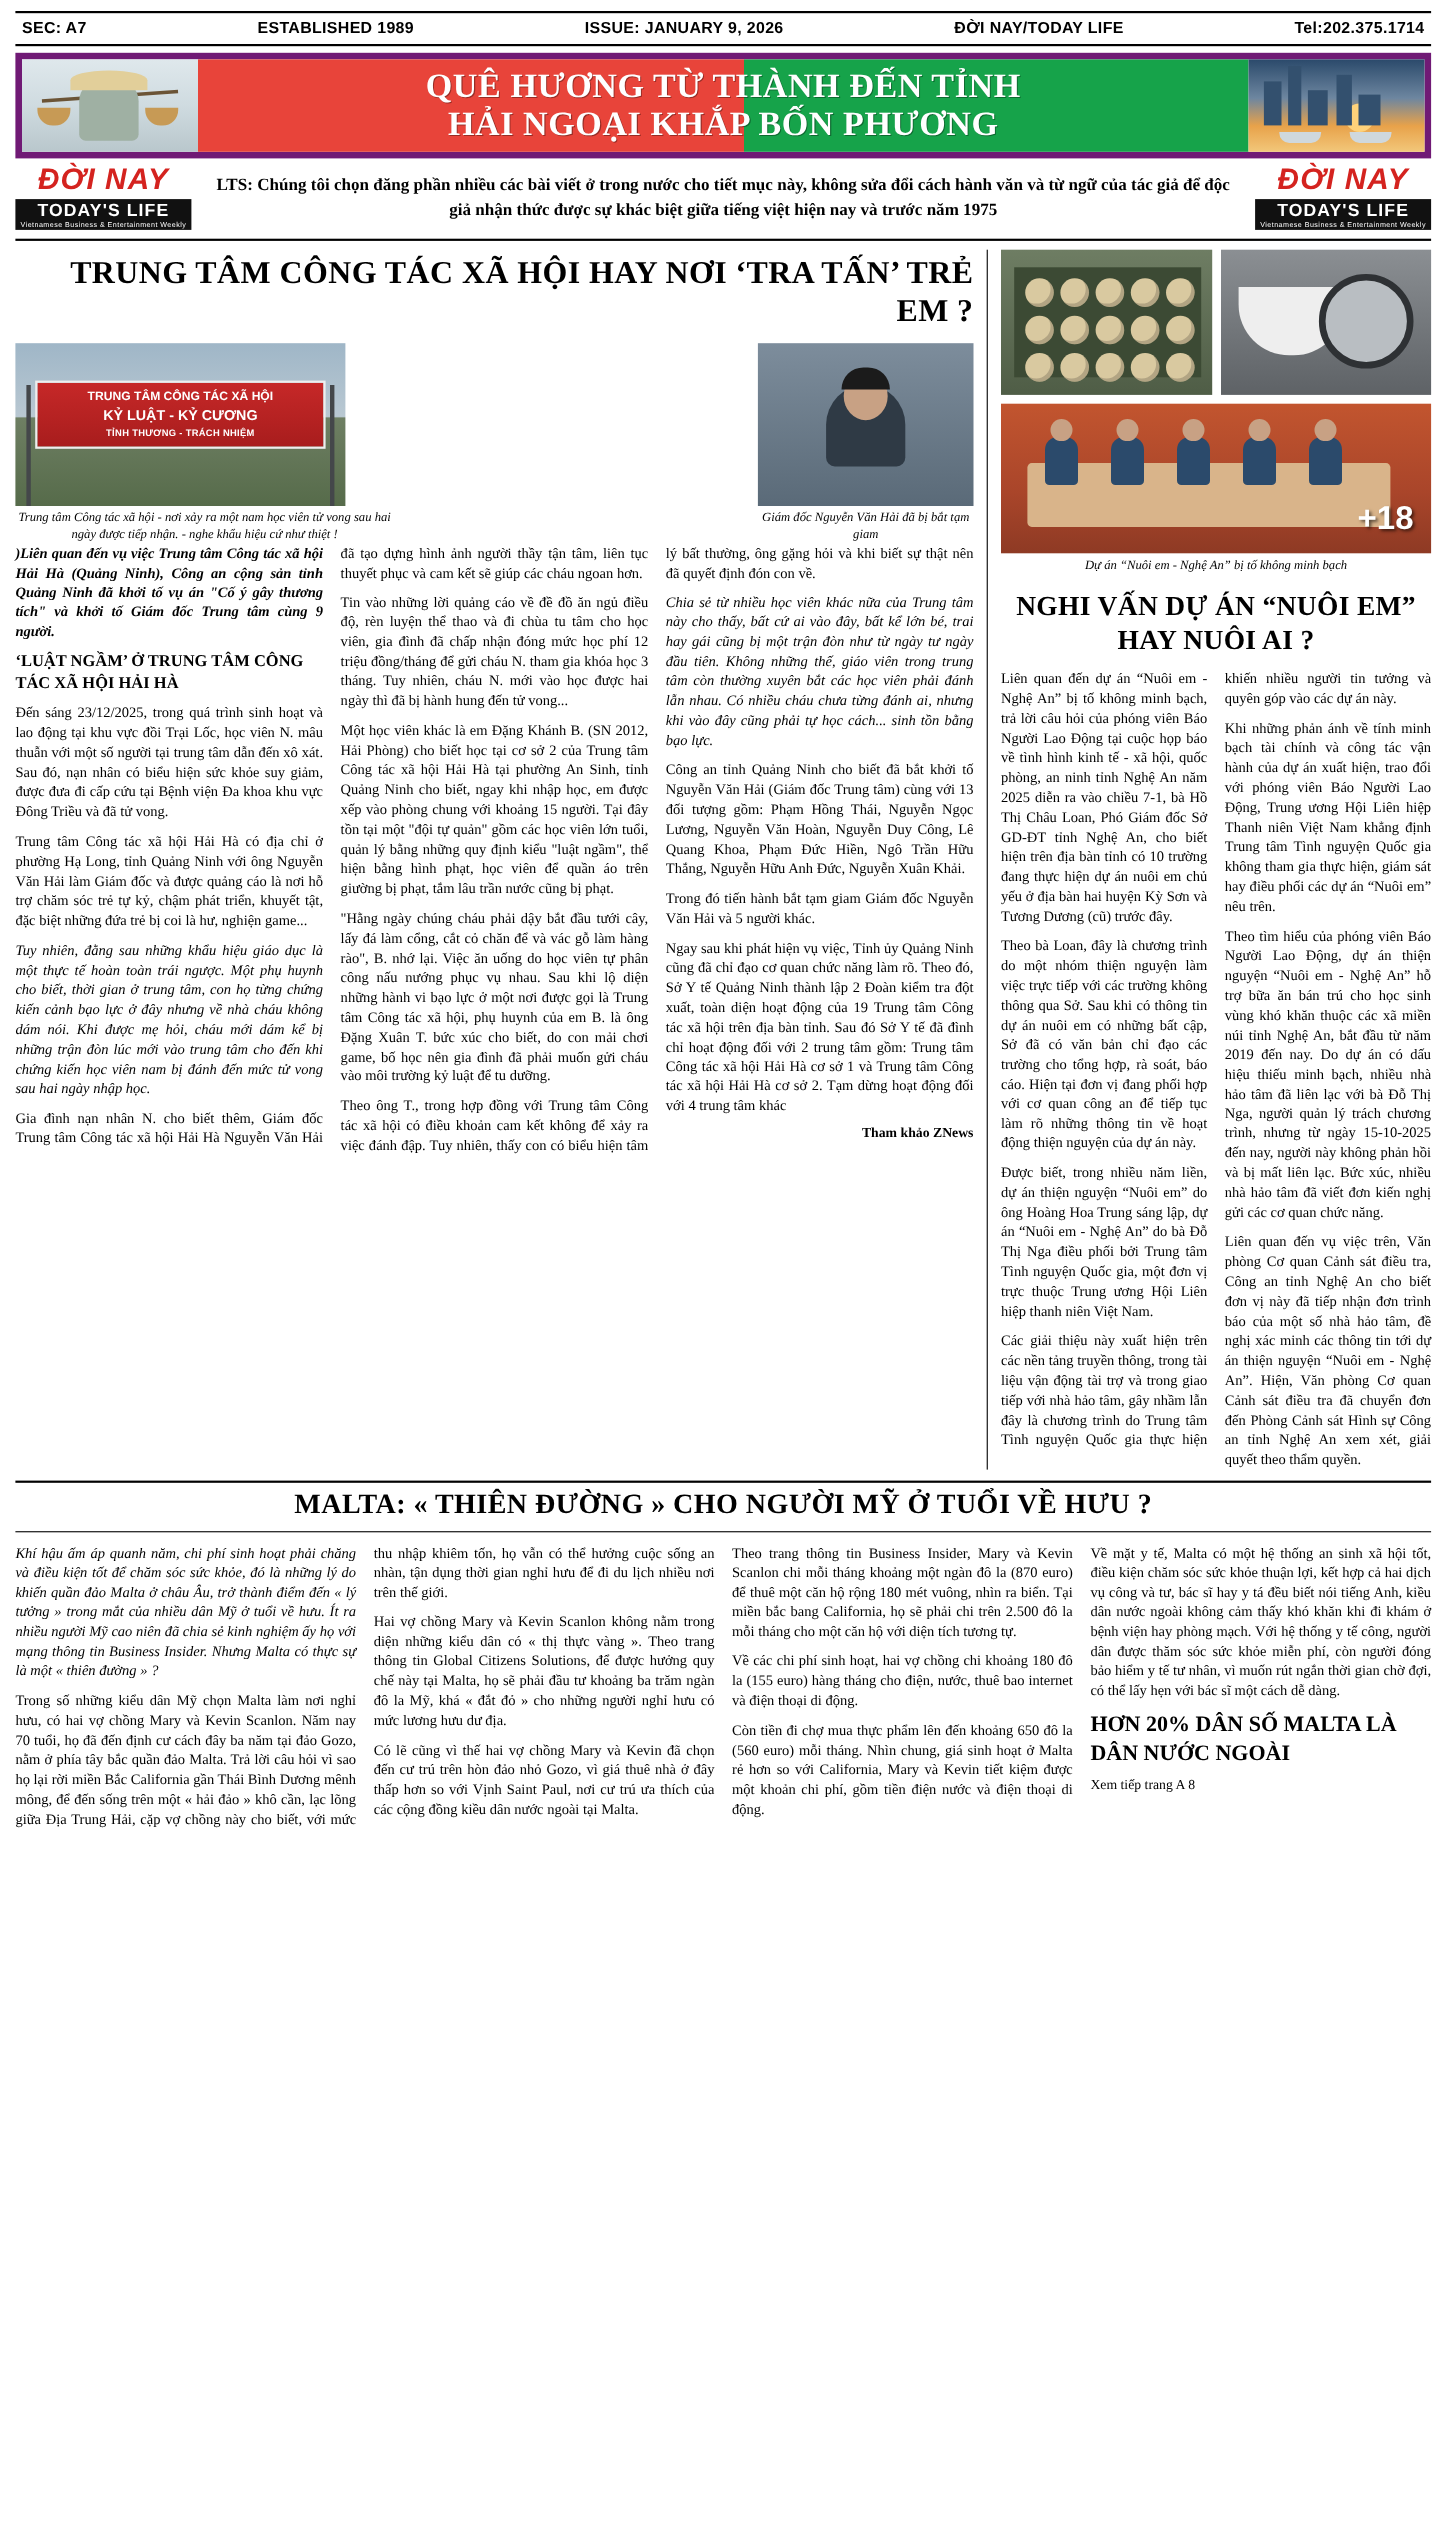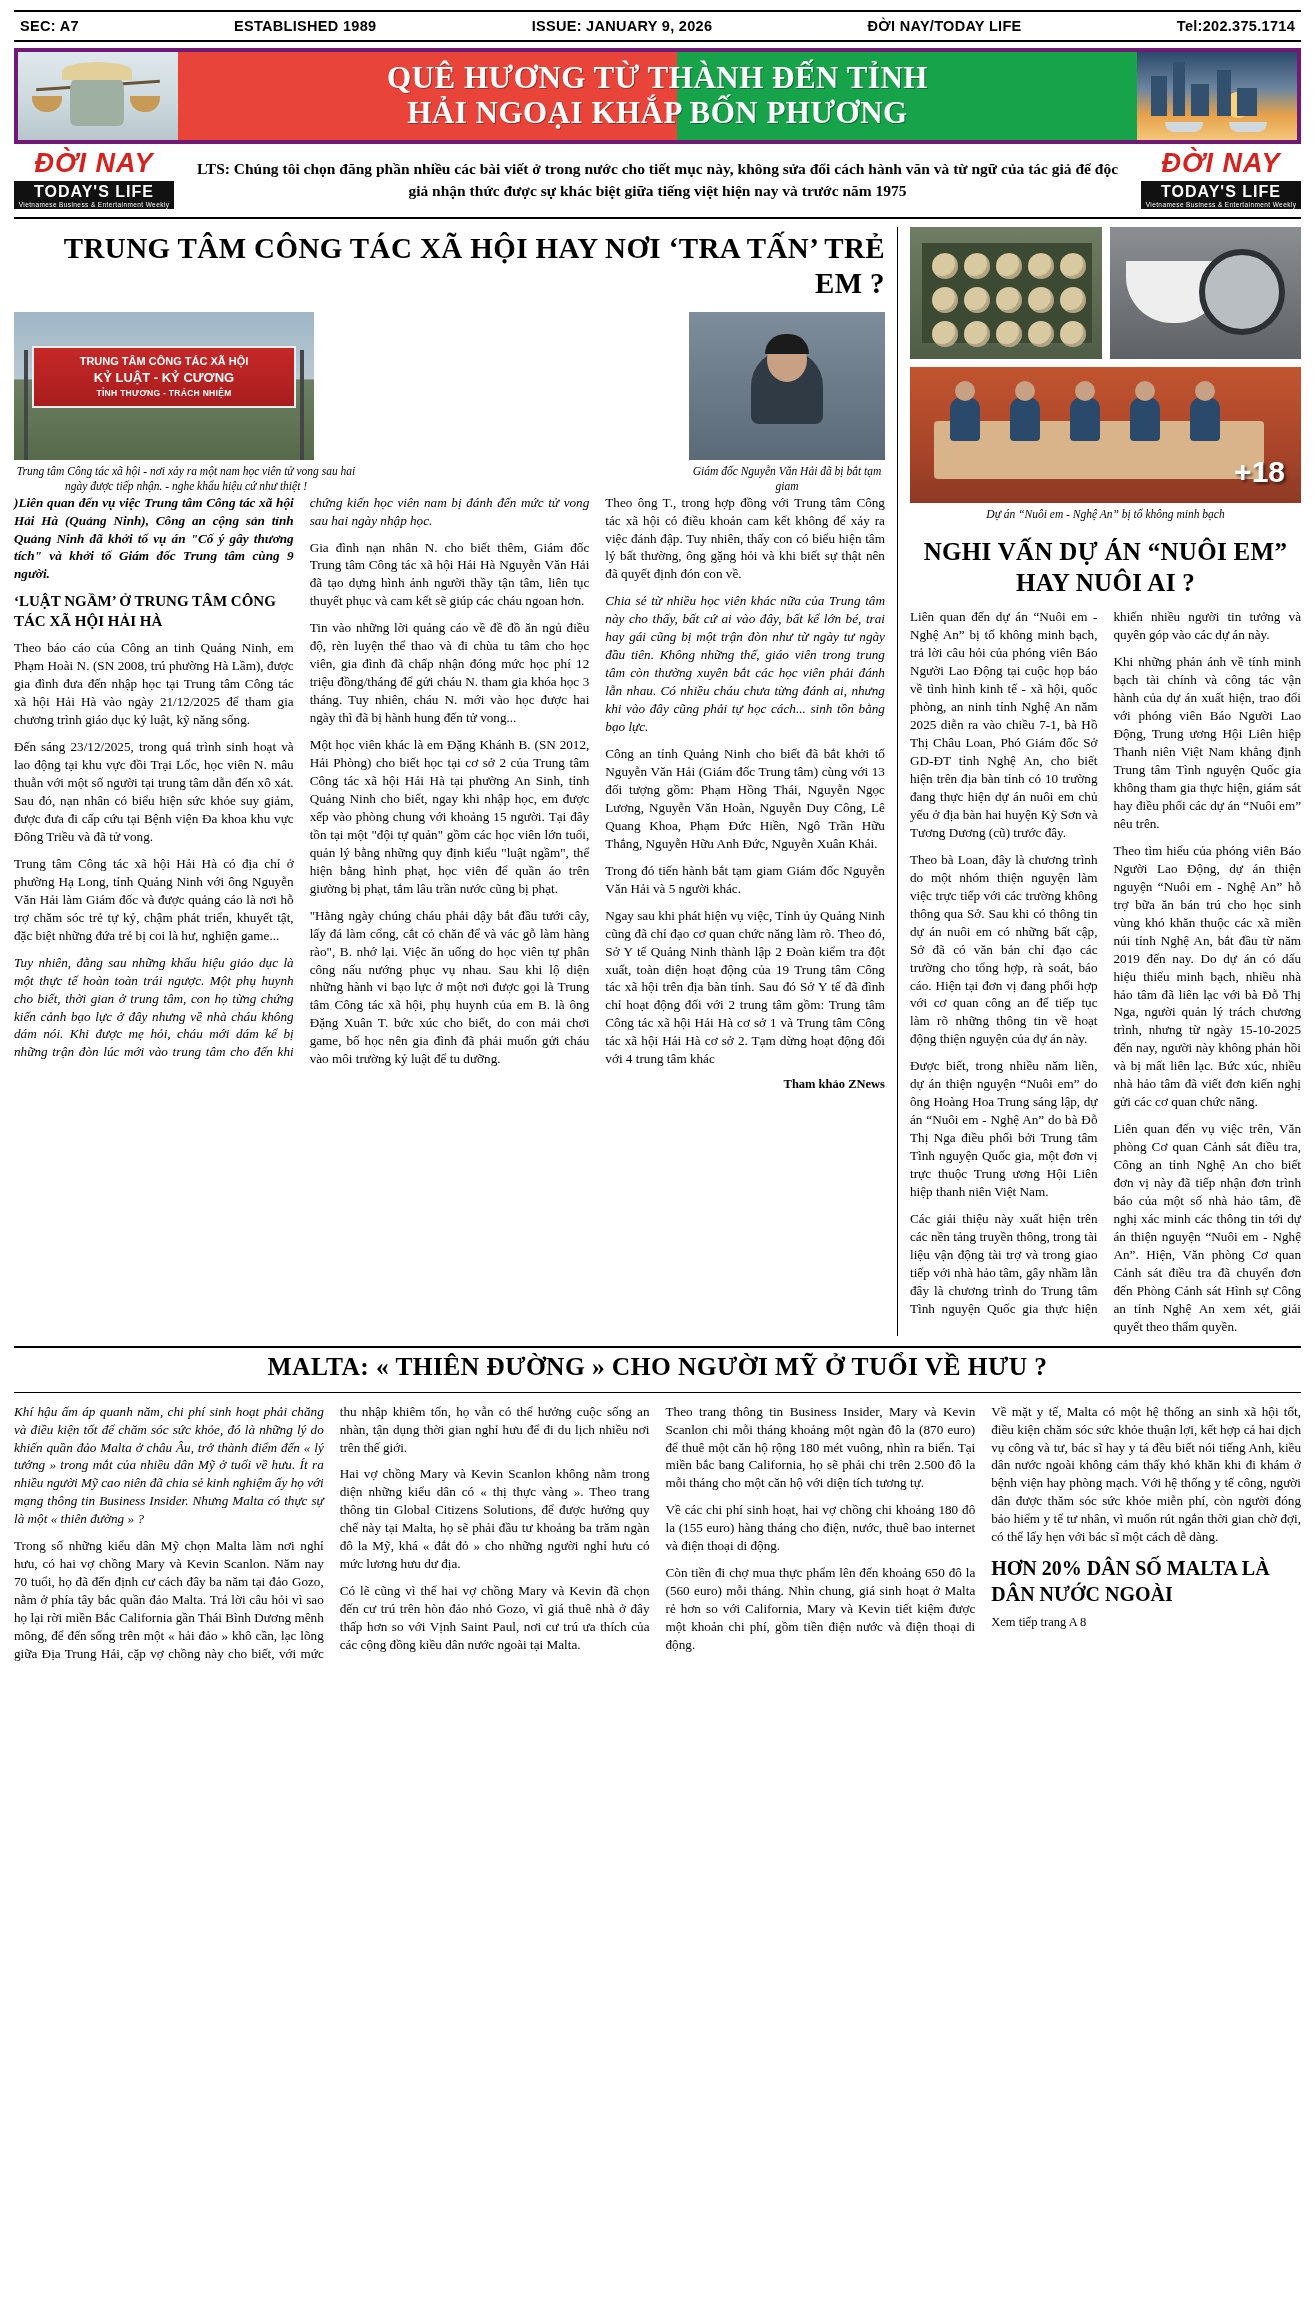--- a/index.html
+++ b/index.html
@@ -26,21 +26,21 @@
     letter-spacing: 0.3px;
   }
   .topbar span { white-space: nowrap; }
 
   
   .banner {
     display: flex;
     align-items: stretch;
     margin-top: 6px;
     height: 96px;
-    border: 4px solid #701a75;
+    border: 6px solid #701a75;
   }
   .banner-left, .banner-right {
     width: 160px;
     flex: 0 0 160px;
     position: relative;
     overflow: hidden;
   }
   .banner-left {
     background: linear-gradient(180deg,#dfe8ec 0%, #cfdbe0 50%, #b9c7cc 100%);
   }
@@ -286,21 +286,20 @@
             <div class="headface"></div>
             <div class="hair"></div>
           </div>
           <div class="cap">Giám đốc Nguyễn Văn Hải đã bị bắt tạm giam</div>
         </div>
       </div>
 
       <div class="threecol">
         <p class="body bolditalic">)Liên quan đến vụ việc Trung tâm Công tác xã hội Hải Hà (Quảng Ninh), Công an cộng sản tỉnh Quảng Ninh đã khởi tố vụ án "Cố ý gây thương tích" và khởi tố Giám đốc Trung tâm cùng 9 người.</p>
         <h3 class="sub">‘LUẬT NGẦM’ Ở TRUNG TÂM CÔNG TÁC XÃ HỘI HẢI HÀ</h3>
-        <p class="body">Theo báo cáo của Công an tinh Quảng Ninh, em Phạm Hoài N. (SN 2008, trú phường Hà Lầm), được gia đình đưa đến nhập học tại Trung tâm Công tác xã hội Hải Hà vào ngày 21/12/2025 để tham gia chương trình giáo dục kỷ luật, kỹ năng sống.</p>
         <p class="body">Đến sáng 23/12/2025, trong quá trình sinh hoạt và lao động tại khu vực đồi Trại Lốc, học viên N. mâu thuẫn với một số người tại trung tâm dẫn đến xô xát. Sau đó, nạn nhân có biểu hiện sức khỏe suy giảm, được đưa đi cấp cứu tại Bệnh viện Đa khoa khu vực Đông Triều và đã tử vong.</p>
         <p class="body">Trung tâm Công tác xã hội Hải Hà có địa chỉ ở phường Hạ Long, tỉnh Quảng Ninh với ông Nguyễn Văn Hải làm Giám đốc và được quảng cáo là nơi hỗ trợ chăm sóc trẻ tự kỷ, chậm phát triển, khuyết tật, đặc biệt những đứa trẻ bị coi là hư, nghiện game...</p>
         <p class="body ital">Tuy nhiên, đằng sau những khẩu hiệu giáo dục là một thực tế hoàn toàn trái ngược. Một phụ huynh cho biết, thời gian ở trung tâm, con họ từng chứng kiến cảnh bạo lực ở đây nhưng về nhà cháu không dám nói. Khi được mẹ hỏi, cháu mới dám kể bị những trận đòn lúc mới vào trung tâm cho đến khi chứng kiến học viên nam bị đánh đến mức tử vong sau hai ngày nhập học.</p>
         <p class="body">Gia đình nạn nhân N. cho biết thêm, Giám đốc Trung tâm Công tác xã hội Hải Hà Nguyễn Văn Hải đã tạo dựng hình ảnh người thầy tận tâm, liên tục thuyết phục và cam kết sẽ giúp các cháu ngoan hơn.</p>
         <p class="body">Tin vào những lời quảng cáo về đề đồ ăn ngủ điều độ, rèn luyện thể thao và đi chùa tu tâm cho học viên, gia đình đã chấp nhận đóng mức học phí 12 triệu đồng/tháng để gửi cháu N. tham gia khóa học 3 tháng. Tuy nhiên, cháu N. mới vào học được hai ngày thì đã bị hành hung đến tử vong...</p>
         <p class="body">Một học viên khác là em Đặng Khánh B. (SN 2012, Hải Phòng) cho biết học tại cơ sở 2 của Trung tâm Công tác xã hội Hải Hà tại phường An Sinh, tỉnh Quảng Ninh cho biết, ngay khi nhập học, em được xếp vào phòng chung với khoảng 15 người. Tại đây tồn tại một "đội tự quản" gồm các học viên lớn tuổi, quản lý bằng những quy định kiểu "luật ngầm", thể hiện bằng hình phạt, học viên để quần áo trên giường bị phạt, tắm lâu trần nước cũng bị phạt.</p>
         <p class="body">"Hằng ngày chúng cháu phải dậy bắt đầu tưới cây, lấy đá làm cổng, cắt cỏ chăn để và vác gỗ làm hàng rào", B. nhớ lại. Việc ăn uống do học viên tự phân công nấu nướng phục vụ nhau. Sau khi lộ diện những hành vi bạo lực ở một nơi được gọi là Trung tâm Công tác xã hội, phụ huynh của em B. là ông Đặng Xuân T. bức xúc cho biết, do con mải chơi game, bố học nên gia đình đã phải muốn gửi cháu vào môi trường kỷ luật để tu dưỡng.</p>
         <p class="body">Theo ông T., trong hợp đồng với Trung tâm Công tác xã hội có điều khoản cam kết không để xảy ra việc đánh đập. Tuy nhiên, thấy con có biểu hiện tâm lý bất thường, ông gặng hỏi và khi biết sự thật nên đã quyết định đón con về.</p>
         <p class="body ital">Chia sẻ từ nhiều học viên khác nữa của Trung tâm này cho thấy, bất cứ ai vào đây, bất kể lớn bé, trai hay gái cũng bị một trận đòn như từ ngày tư ngày đầu tiên. Không những thế, giáo viên trong trung tâm còn thường xuyên bắt các học viên phải đánh lẫn nhau. Có nhiều cháu chưa từng đánh ai, nhưng khi vào đây cũng phải tự học cách... sinh tồn bằng bạo lực.</p>
         <p class="body">Công an tỉnh Quảng Ninh cho biết đã bắt khởi tố Nguyễn Văn Hải (Giám đốc Trung tâm) cùng với 13 đối tượng gồm: Phạm Hồng Thái, Nguyễn Ngọc Lương, Nguyễn Văn Hoàn, Nguyễn Duy Công, Lê Quang Khoa, Phạm Đức Hiền, Ngô Trần Hữu Thắng, Nguyễn Hữu Anh Đức, Nguyễn Xuân Khải.</p>

